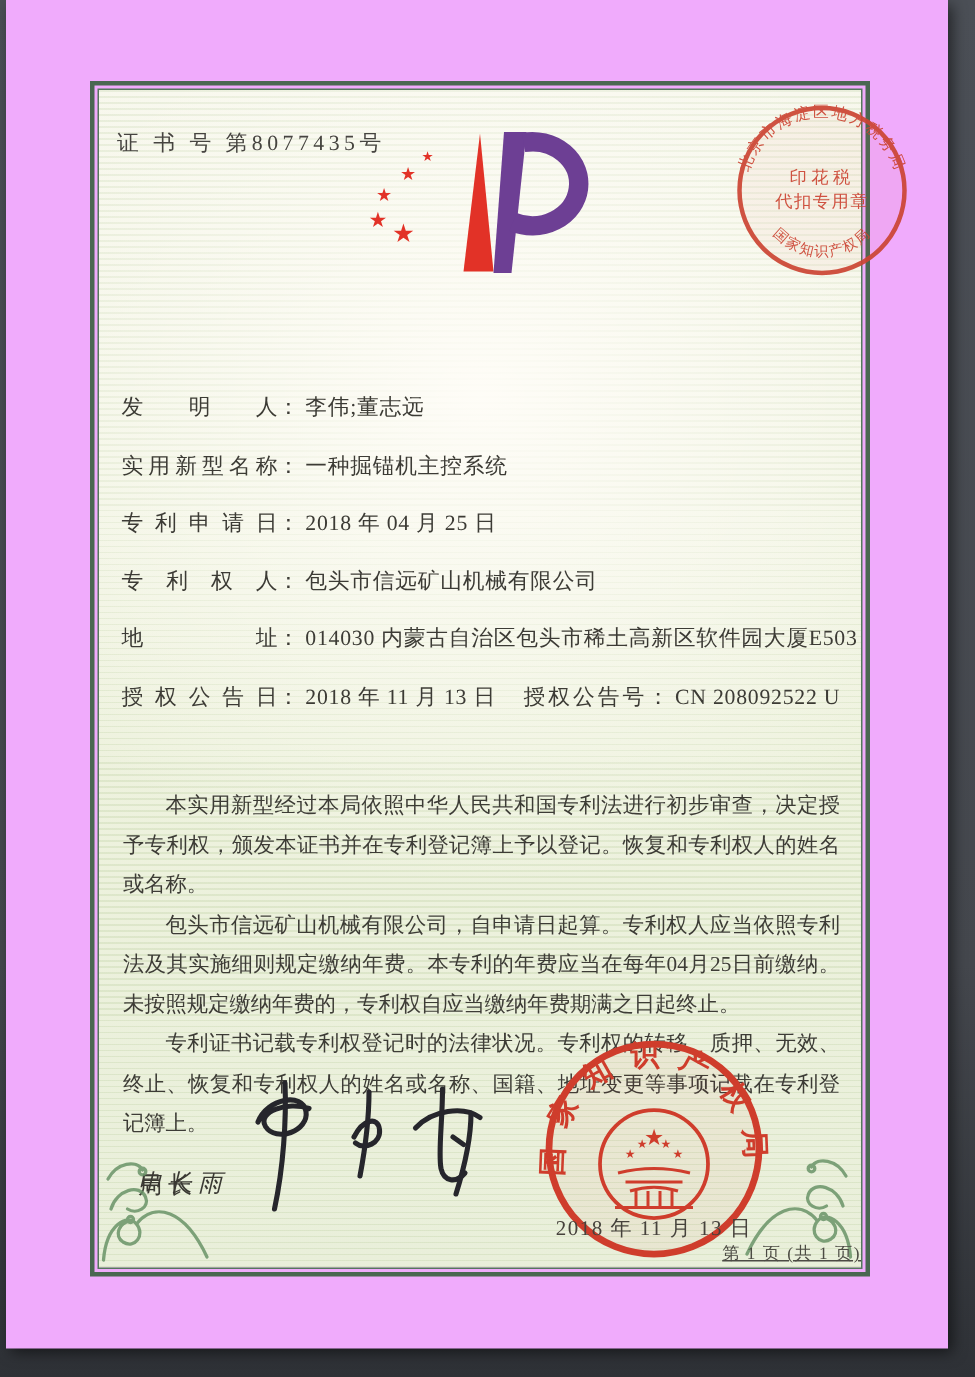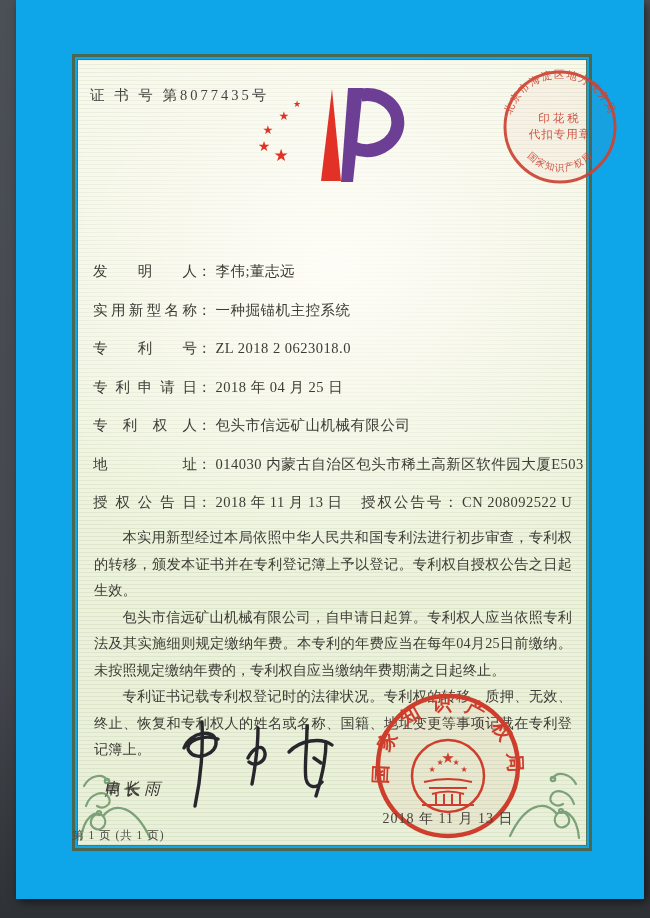--- a/index.html
+++ b/index.html
@@ -3,22 +3,22 @@
 <meta charset="utf-8">
 <style>
   html,body{margin:0;padding:0;}
   body{
     width:650px;height:918px;position:relative;overflow:hidden;
     background:linear-gradient(180deg,#4b4f56 0%,#44474d 70%,#2e3136 100%);
     font-family:"Liberation Serif","DejaVu Serif",serif;
     color:#3b3a34;
   }
   .paper{
-    position:absolute;left:16px;top:0;width:628px;height:899px;
-    background:#0ea5e9;
+    position:absolute;left:4px;top:0;width:628px;height:899px;
+    background:#f0abfc;
     box-shadow:3px 3px 9px rgba(0,0,0,.55);
   }
   .frame{
     position:absolute;left:56px;top:54px;width:514px;height:791px;
     border:3px solid #4a6751;
   }
   .frame-inner{
     position:absolute;inset:2px;border:1px solid #55775d;
     background:
       radial-gradient(ellipse 75% 42% at 50% 26%, rgba(255,253,248,.95), rgba(255,253,248,0) 100%),
@@ -39,21 +39,21 @@
   .grant-no{position:absolute;left:268px;top:0;text-align:right;}
   .grant-no .g-label{letter-spacing:2px;}
   .paras{position:absolute;left:78px;top:524px;width:478px;font-size:14.2px;line-height:26.5px;text-align:justify;color:#3d3c36;}
   .paras p{margin:0;text-indent:2em;}
   .sig-title{position:absolute;left:88px;top:744px;font-size:16px;letter-spacing:4px;color:#3a3933;margin-top:36px;}
   .sig-name{position:absolute;left:88px;top:779px;font-size:16px;letter-spacing:4px;color:#3a3933;font-style:italic;}
   .sig-svg{position:absolute;left:152px;top:716px;width:185px;height:98px;}
   .seal{position:absolute;left:352px;top:686px;width:160px;height:160px;}
   .seal-date{position:absolute;left:352px;top:810px;width:160px;text-align:center;font-size:14px;letter-spacing:1px;color:#46423c;}
   .tax-stamp{position:absolute;left:479px;top:62px;width:130px;height:130px;opacity:.92;}
-  .footer{position:absolute;left:56px;top:828px;width:514px;text-align:left;font-size:11.5px;letter-spacing:1px;color:#4c4b44;}
+  .footer{position:absolute;left:56px;top:828px;width:514px;text-align:right;font-size:11.5px;letter-spacing:1px;color:#4c4b44;text-decoration:underline;}
   .flourish{position:absolute;width:78px;height:78px;}
   .flourish.bl{left:60px;top:766px;}
   .flourish.br{left:490px;top:764px;transform:scaleX(-1);}
 </style>
 </head>
 <body>
 
 <div class="paper">
 
   <div class="frame">
@@ -91,41 +91,38 @@
 
 
   <div class="fields">
     <div class="f-row">
       <span class="f-label">发明人</span><span class="f-colon">：</span><span class="f-value">李伟;董志远</span>
     </div>
     <div class="f-row">
       <span class="f-label">实用新型名称</span><span class="f-colon">：</span><span class="f-value">一种掘锚机主控系统</span>
     </div>
     <div class="f-row">
-      <span class="f-label">专利号</span><span class="f-colon">：</span><span class="f-value">ZL 2018 2 0623018.0</span>
-    </div>
-    <div class="f-row">
       <span class="f-label">专利申请日</span><span class="f-colon">：</span><span class="f-value">2018 年 04 月 25 日</span>
     </div>
     <div class="f-row">
       <span class="f-label">专利权人</span><span class="f-colon">：</span><span class="f-value">包头市信远矿山机械有限公司</span>
     </div>
     <div class="f-row">
       <span class="f-label">地址</span><span class="f-colon">：</span><span class="f-value">014030 内蒙古自治区包头市稀土高新区软件园大厦E503</span>
     </div>
     <div class="f-row">
       <span class="f-label">授权公告日</span><span class="f-colon">：</span><span class="f-value">2018 年 11 月 13 日</span>
       <span class="grant-no">
         <span class="g-label">授权公告号</span><span class="f-colon">：</span><span class="f-value">CN 208092522 U</span>
       </span>
     </div>
   </div>
 
   <div class="paras">
-    <p>本实用新型经过本局依照中华人民共和国专利法进行初步审查，专利权的转移，颁发本证书并在专利登记簿上予以登记。专利权自授权公告之日起生效。</p>
+    <p>本实用新型经过本局依照中华人民共和国专利法进行初步审查，决定授予专利权，颁发本证书并在专利登记簿上予以登记。恢复和专利权人的姓名或名称。</p>
     <p>包头市信远矿山机械有限公司，自申请日起算。专利权人应当依照专利法及其实施细则规定缴纳年费。本专利的年费应当在每年04月25日前缴纳。未按照规定缴纳年费的，专利权自应当缴纳年费期满之日起终止。</p>
     <p>专利证书记载专利权登记时的法律状况。专利权的转移、质押、无效、终止、恢复和专利权人的姓名或名称、国籍、地址变更等事项记载在专利登记簿上。</p>
   </div>
 
   <div class="sig-title">局长</div>
   <div class="sig-name">申长雨</div>
   <svg class="sig-svg" viewBox="0 0 185 98">
     <g fill="none" stroke="#26262c" stroke-width="3.4" stroke-linecap="round">
       <path d="M16,32 C22,16 46,12 48,25 C50,38 28,46 21,35 C15,25 36,18 50,23"></path>
       <path d="M34,6 C35,30 33,62 27,90"></path>

